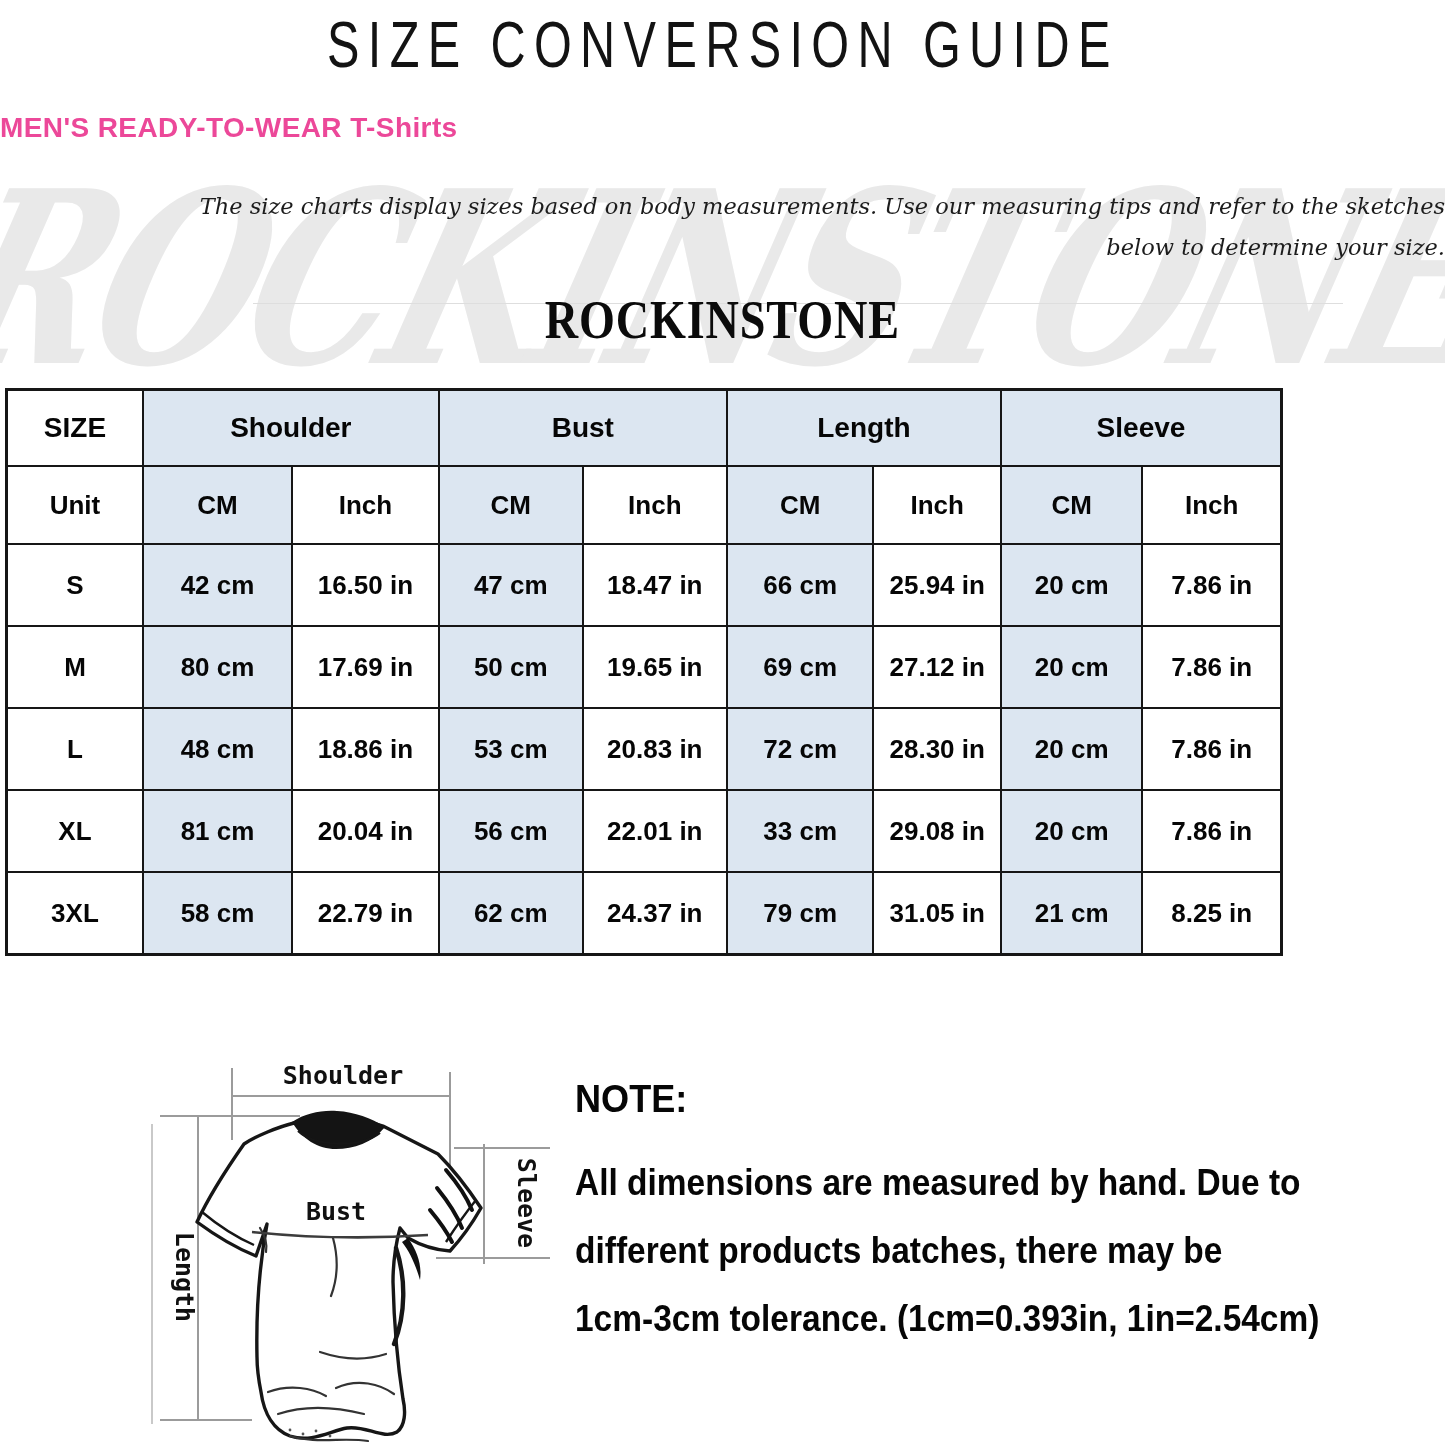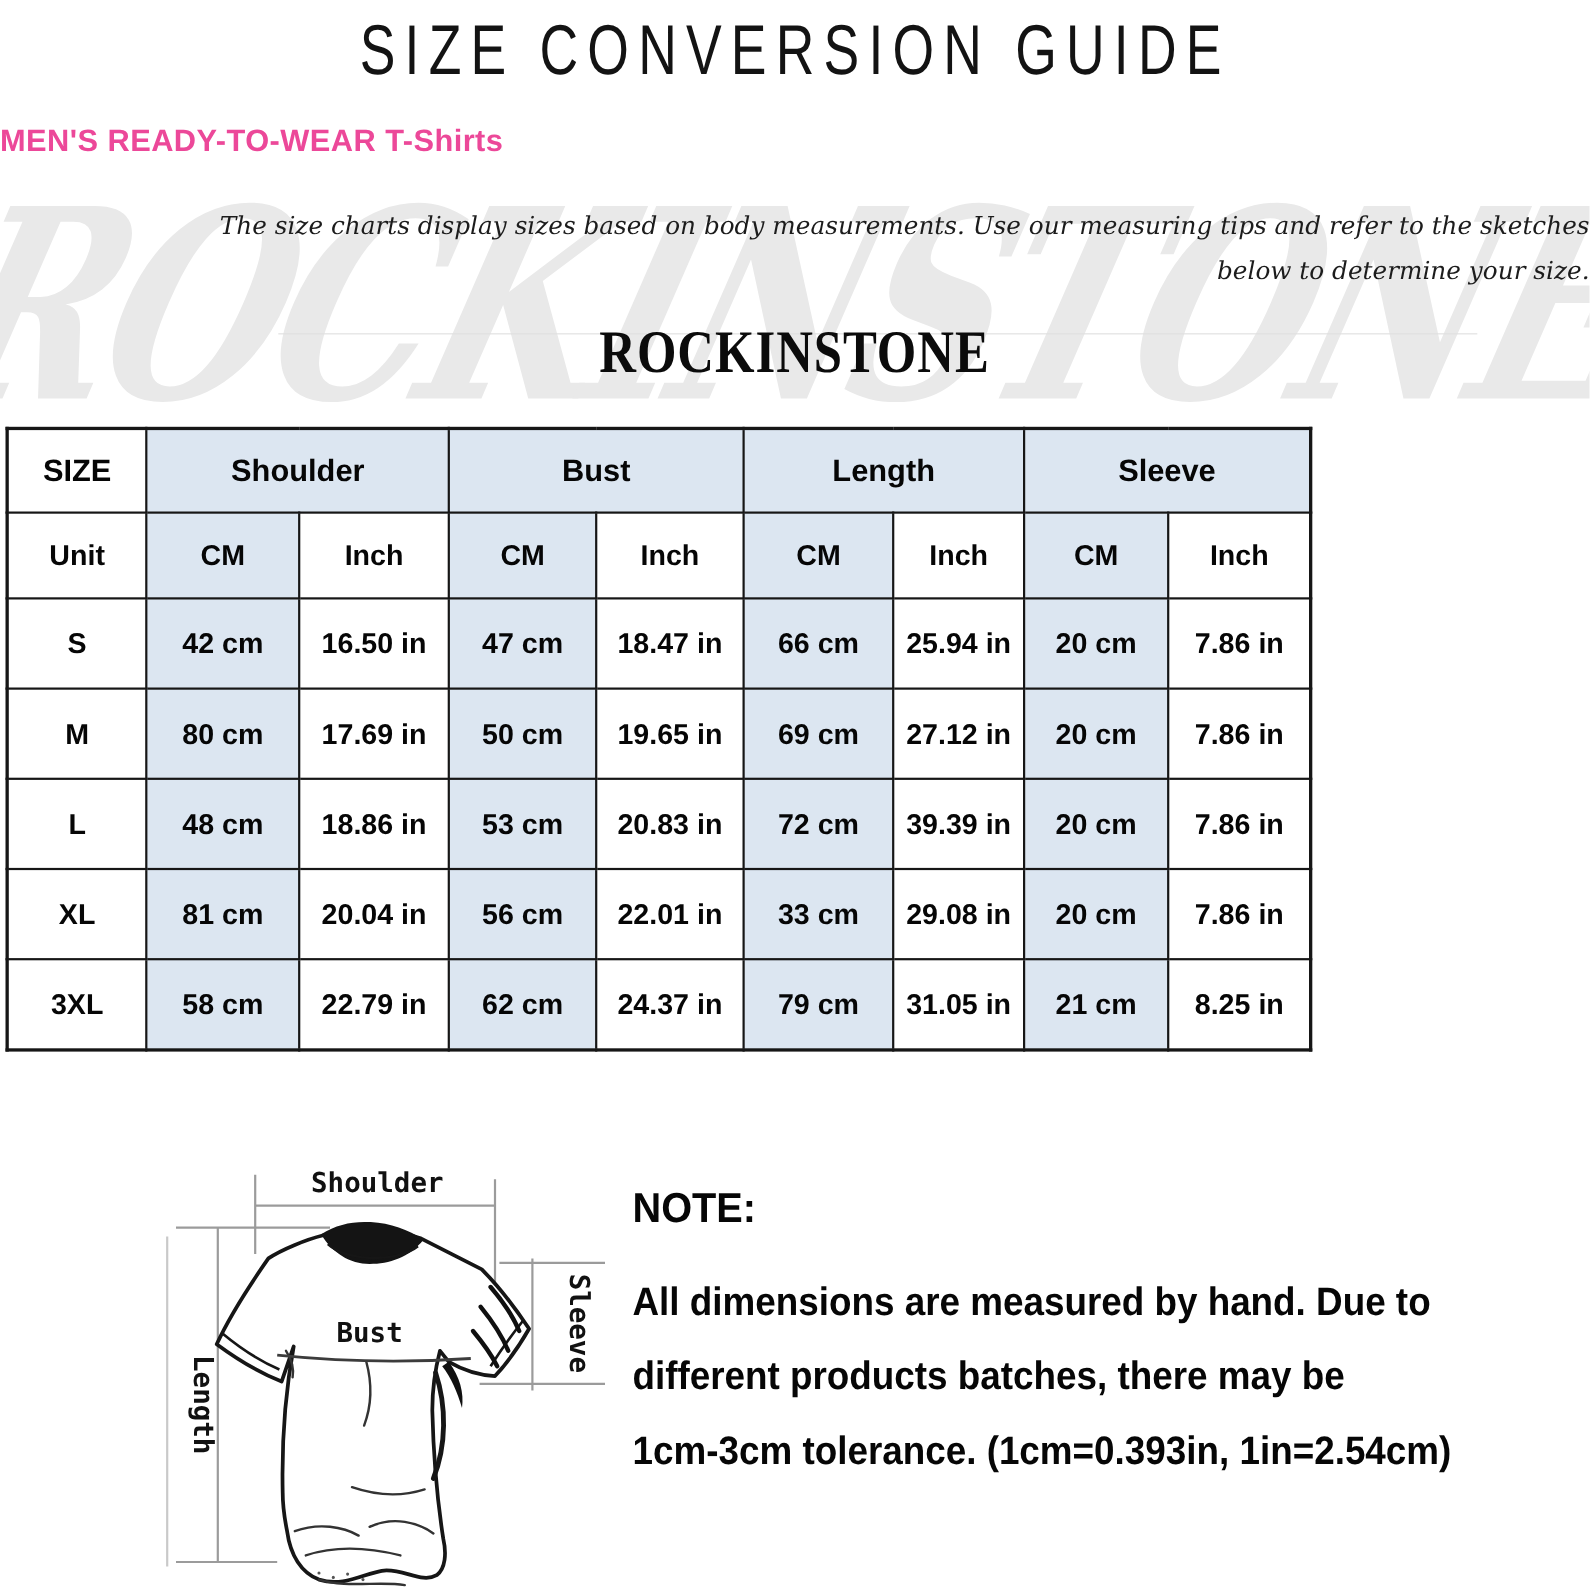--- a/index.html
+++ b/index.html
@@ -33,21 +33,21 @@
   .brand-rule{top:303px;left:253px;width:1090px;height:1px;background:#dedede;}
   .brand{top:288px;left:0;width:100%;text-align:center;}
   .brand-inner{
     display:inline-block;transform:scaleX(0.84);transform-origin:center;
     font-family:"Liberation Serif",serif;font-weight:700;font-size:55px;
     letter-spacing:1px;color:#0b0b0b;
   }
 
   
   .size-table{
-    top:388px;left:5px;width:1188px;
+    top:388px;left:5px;width:1278px;
     border-collapse:collapse;table-layout:fixed;
     text-align:center;font-weight:700;color:#060606;
   }
   .size-table th,.size-table td{
     border:2px solid #161616;padding:0;vertical-align:middle;
   }
   .size-table{border:3px solid #161616;}
   .r-group th{height:74px;font-size:28px;}
   .r-unit th{height:76px;font-size:26px;margin-left:16px;}
   .size-table td{height:80px;font-size:26px;}
@@ -144,21 +144,21 @@
       <td class="b">20 cm</td>
       <td class="w">7.86 in</td>
     </tr>
     <tr>
       <td class="w">L</td>
       <td class="b">48 cm</td>
       <td class="w">18.86 in</td>
       <td class="b">53 cm</td>
       <td class="w">20.83 in</td>
       <td class="b">72 cm</td>
-      <td class="w">39.39 in</td>
+      <td class="w">28.30 in</td>
       <td class="b">20 cm</td>
       <td class="w">7.86 in</td>
     </tr>
     <tr>
       <td class="w">XL</td>
       <td class="b">81 cm</td>
       <td class="w">20.04 in</td>
       <td class="b">56 cm</td>
       <td class="w">22.01 in</td>
       <td class="b">33 cm</td>

